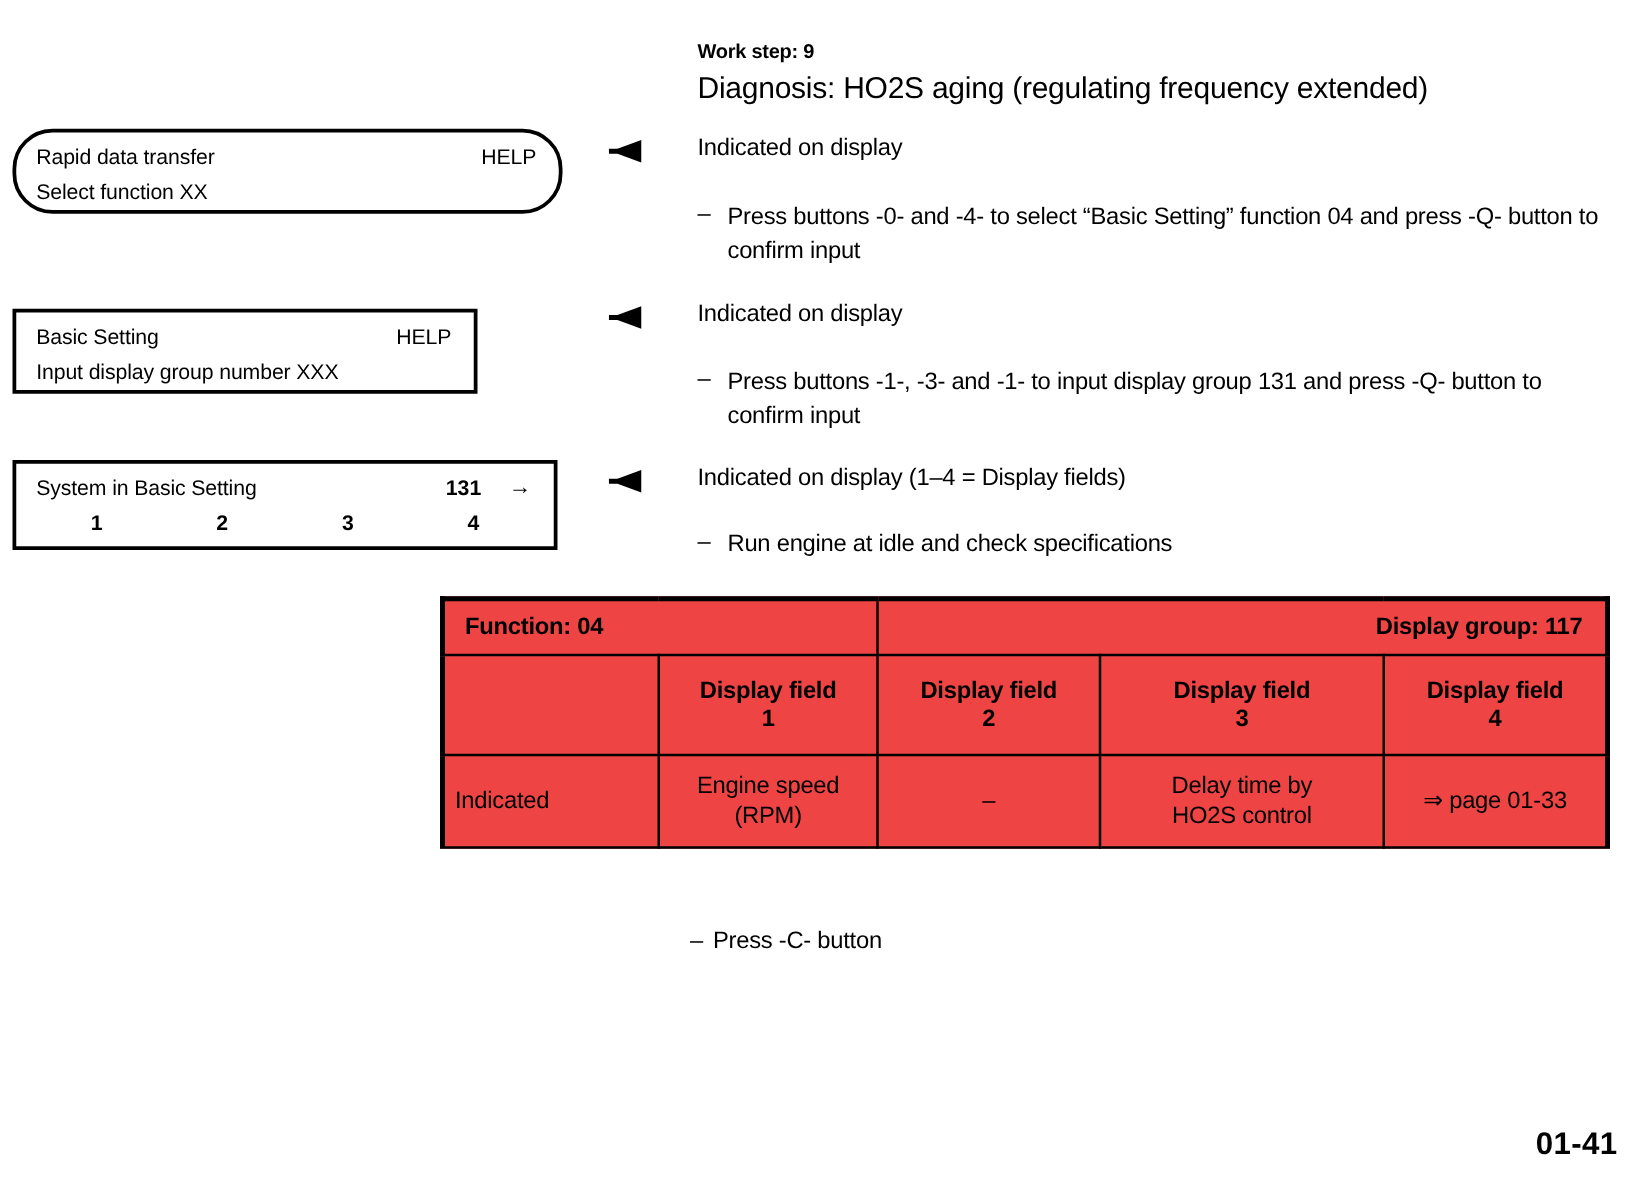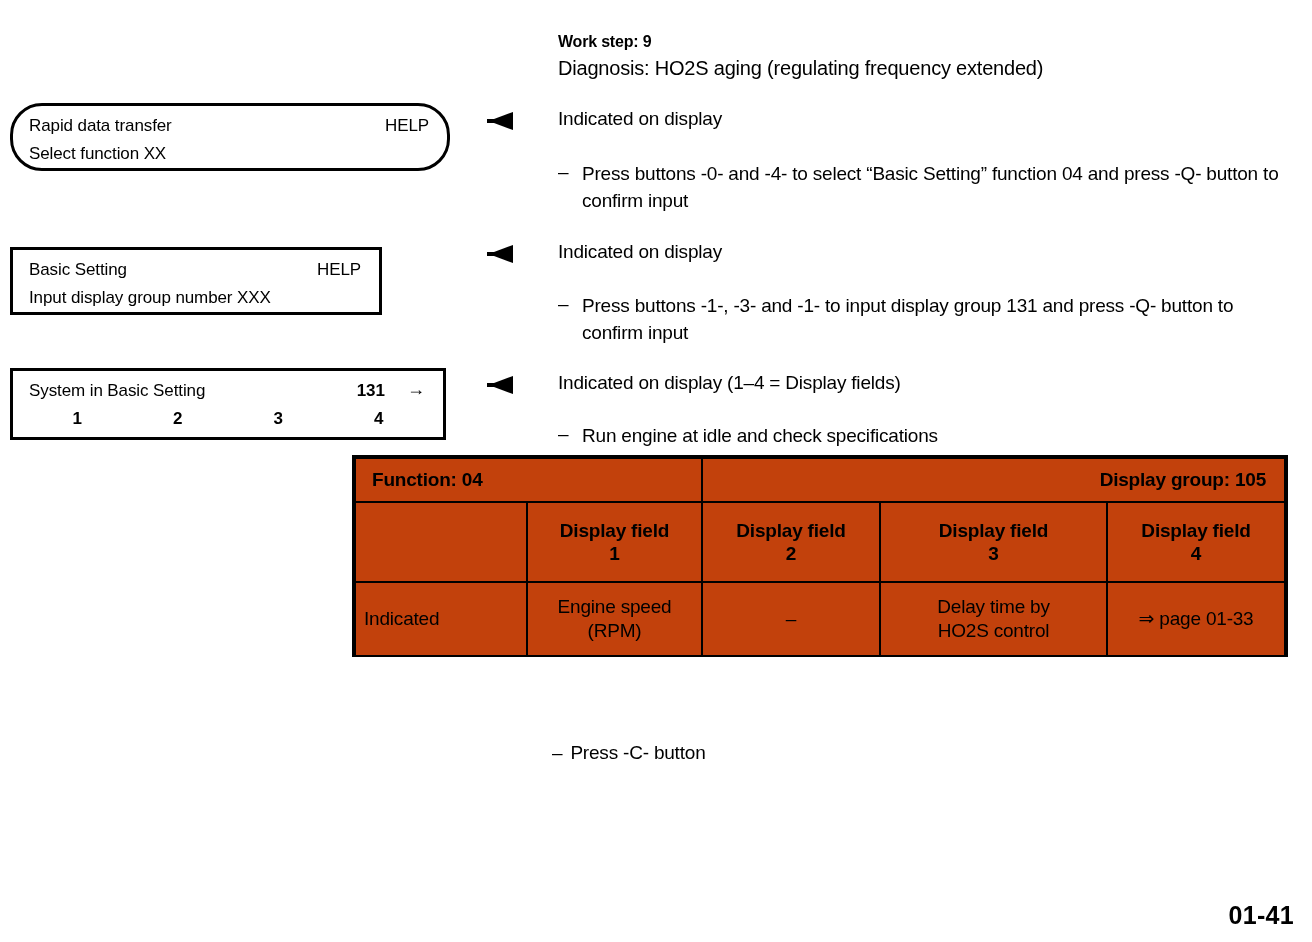--- a/index.html
+++ b/index.html
@@ -24,21 +24,21 @@
     font-size: 16px;
     font-weight: bold;
     letter-spacing: -0.2px;
     white-space: nowrap;
     margin-top: 28px;
   }
   #diagnosis {
     position: absolute;
     left: 558px;
     top: 57px;
-    font-size: 20px;
+    font-size: 24px;
     letter-spacing: -0.2px;
     white-space: nowrap;
   }
 
   
   .display-box {
     position: absolute;
     box-sizing: border-box;
     border: 3px solid #000;
     background: #fff;
@@ -125,25 +125,25 @@
   #instr1-body { top: 161px; }
   #instr2-head { top: 241px; }
   #instr2-body { top: 293px; }
   #instr3-head { top: 372px; }
   #instr3-body { top: 423px; }
 
   
   #spec-table {
     position: absolute;
     left: 352px;
-    top: 455px;
+    top: 477px;
     width: 932px;
     border-collapse: collapse;
     table-layout: fixed;
-    background: #c2410c;
+    background: #ef4444;
   }
   #spec-table td {
     border: 2px solid #000;
     padding: 0;
     vertical-align: middle;
     font-size: 19px;
     letter-spacing: -0.2px;
   }
   #spec-table .outer-top td { border-top: 4px solid #000; }
   #spec-table td.edge-l { border-left: 4px solid #000; }
@@ -276,21 +276,21 @@
   <colgroup>
     <col style="width:173px">
     <col style="width:175px">
     <col style="width:178px">
     <col style="width:227px">
     <col style="width:179px">
   </colgroup>
   <tbody>
     <tr class="tbl-title-row outer-top">
       <td class="tbl-title-left edge-l" colspan="2">Function: 04</td>
-      <td class="tbl-title-right edge-r" colspan="3">Display group: 105</td>
+      <td class="tbl-title-right edge-r" colspan="3">Display group: 117</td>
     </tr>
     <tr class="tbl-head-row">
       <td class="edge-l"></td>
       <td>
         <span>Display field</span><br>
         <span>1</span>
       </td>
       <td>
         <span>Display field</span><br>
         <span>2</span>

